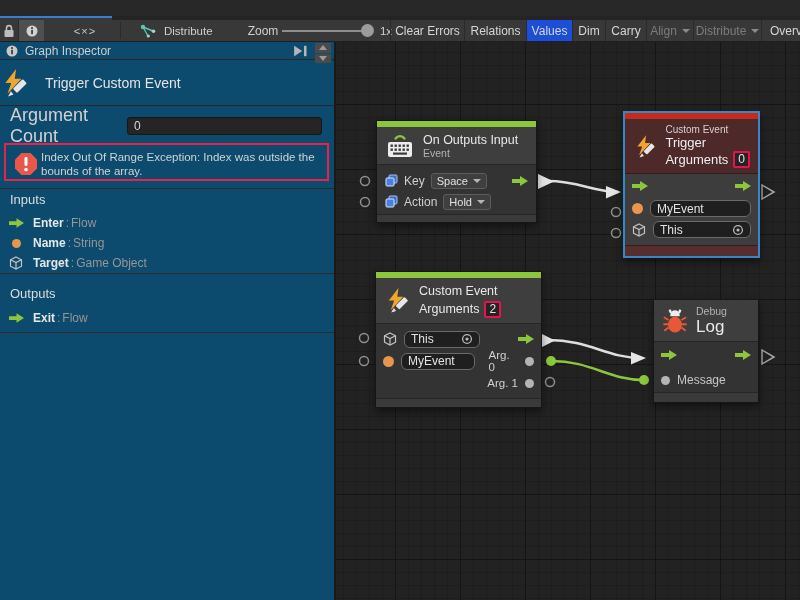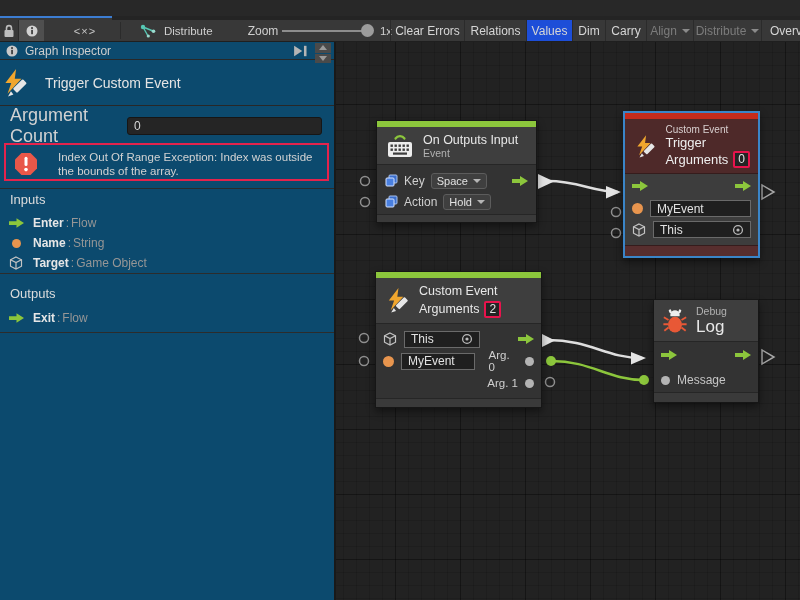--- a/index.html
+++ b/index.html
@@ -53,21 +53,21 @@
   .spin>div{flex:1;background:#4a4a4a;display:flex;align-items:center;justify-content:center}
   .tri-up{width:0;height:0;border-left:4px solid transparent;border-right:4px solid transparent;border-bottom:5px solid #9a9a9a}
   .tri-dn{width:0;height:0;border-left:4px solid transparent;border-right:4px solid transparent;border-top:5px solid #9a9a9a}
   .insp-title{position:absolute;left:0;top:18px;right:0;height:46px;border-bottom:1px solid #282828;
     display:flex;align-items:center;gap:15px;font-size:14px;color:#e4e4e4}
   .arg-row{position:absolute;left:10px;top:75px;right:12px;height:18px;display:flex;align-items:center}
   .arg-row .lab{width:117px;font-size:18px}
   .arg-field{flex:1;height:18px;background:#252525;border:1px solid #161616;border-radius:3px;
     color:#d6d6d6;display:flex;align-items:center;padding-left:6px}
   .err{position:absolute;left:4px;top:101px;right:5px;height:38px;border:2px solid #e5234c;
-    display:flex;align-items:center;gap:20px;padding:6px 4px 2px 8px}
+    display:flex;align-items:center;gap:3px;padding:6px 4px 2px 8px}
   .err-text{font-size:11.5px;line-height:1.25;color:#d2d2d2}
   .hr{position:absolute;left:0;right:0;height:1px;background:#2c2c2c}
   .sec-h{position:absolute;left:10px;font-size:13px;color:#dcdcdc}
   .pin-row{position:absolute;left:8px;right:8px;height:18px;display:flex;align-items:center;gap:9px}
   .pin-ic{width:16px;display:flex;justify-content:center}
   .pin-name{font-weight:bold;color:#e6e6e6}
   .pin-sep{color:#969696;margin:0 2px}
   .pin-type{color:#969696}
 
   
@@ -91,21 +91,21 @@
   .head .t1{font-size:12.5px;color:#e8e8e8}
   .head .t2{font-size:10.5px;color:#b2b2b2}
   .foot{border-top:1px solid #262626;background:#3a3a3a}
   .krow{display:flex;align-items:center;gap:6px;padding:0 8px;height:21px;font-size:12px;color:#cfcfcf}
   .sp{flex:1}
   .dropdown{background:#3f3f3f;border:1px solid #5c5c5c;border-radius:3px;height:16px;
     display:flex;align-items:center;gap:5px;padding:0 5px;font-size:11px;color:#e2e2e2}
   .dd-caret{width:0;height:0;border-left:4px solid transparent;border-right:4px solid transparent;border-top:4px solid #b5b5b5}
   .flowrow{display:flex;align-items:center;justify-content:space-between;padding:0 7px;height:24px}
   .vrow{display:flex;align-items:center;gap:7px;padding:0 7px;height:21px;font-size:12px;color:#cfcfcf}
-  .field{background:#1f1f1f;border:1px solid #6a6a6a;border-radius:0;height:17px;font-size:12px;
+  .field{background:#1f1f1f;border:1px solid #6a6a6a;border-radius:6px;height:17px;font-size:12px;
     color:#e2e2e2;display:flex;align-items:center;padding:0 6px}
   .dot-orange{width:11px;height:11px;border-radius:50%;background:#e8954e;flex:0 0 auto}
   .dot-grey{width:9px;height:9px;border-radius:50%;background:#b4b4b4;flex:0 0 auto}
   .argbox{background:#242424;border:2px solid #e8134c;border-radius:2px;min-width:16px;height:17px;
     padding:0 3px;margin-left:5px;display:inline-flex;align-items:center;justify-content:center;
     font-size:12px;color:#e2e2e2}
   .arglabel{font-size:11.5px;color:#cfcfcf}
 
   
   .n-kb{left:376px;top:120px;width:161px}

